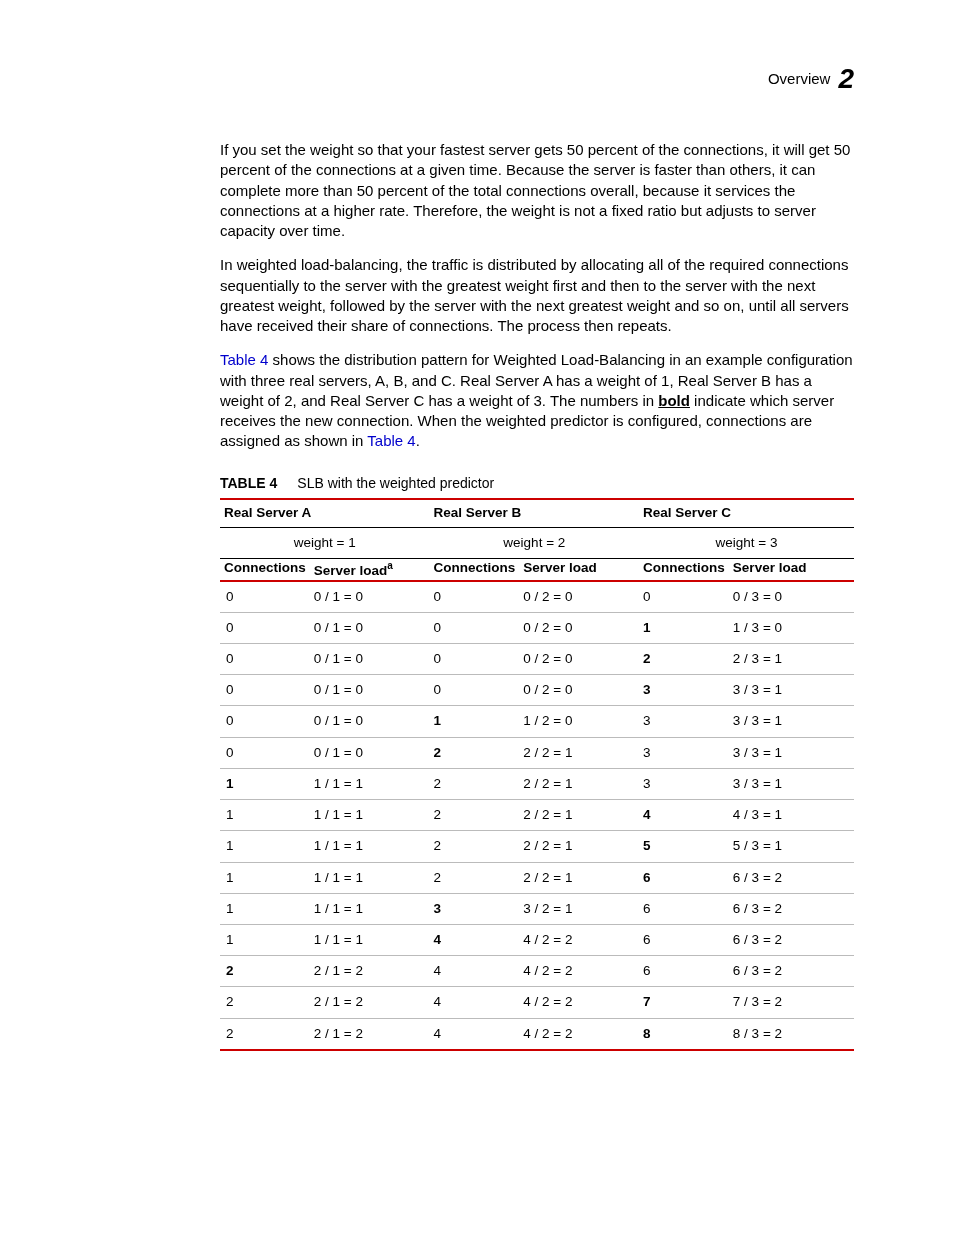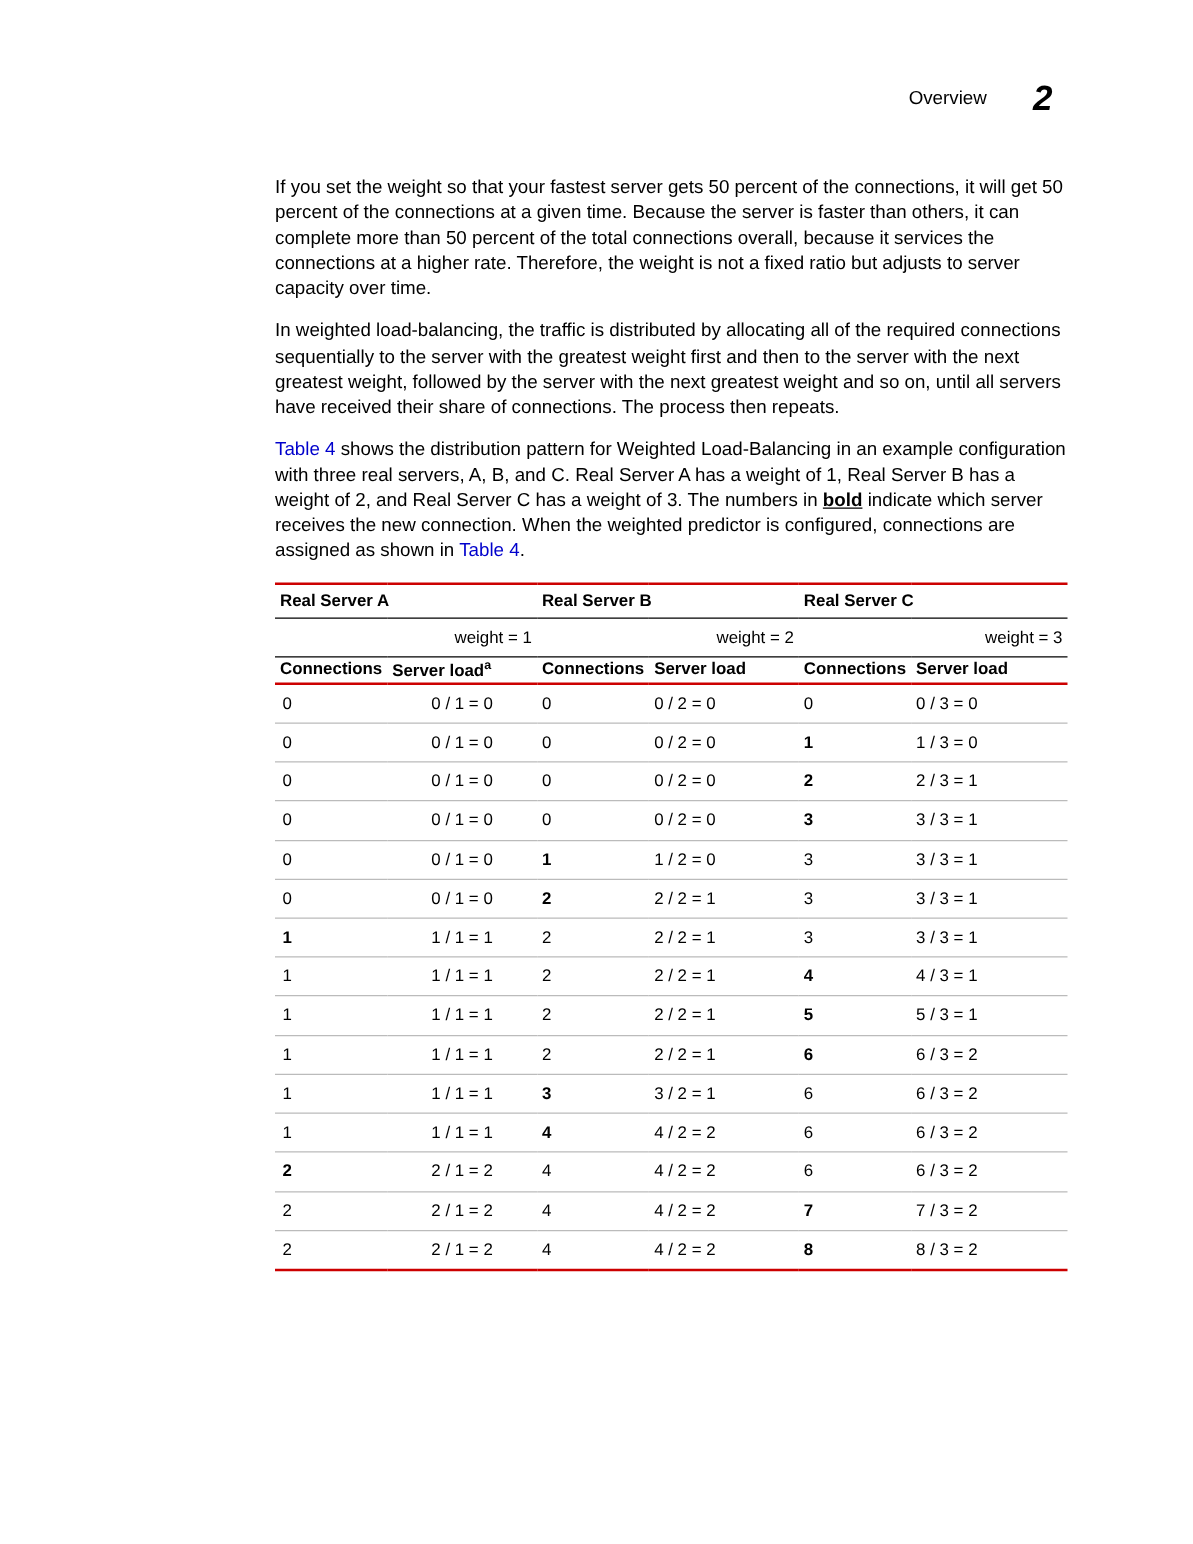--- a/index.html
+++ b/index.html
@@ -14,24 +14,24 @@
   .page {
     width: 954px;
     min-height: 1235px;
     box-sizing: border-box;
     padding: 60px 100px 60px 220px;
     position: relative;
   }
   .header {
     position: absolute;
     top: 60px;
-    right: 112px;
+    right: 100px;
     display: flex;
     align-items: center;
-    gap: 37px;
+    gap: 8px;
   }
   .header-section {
     font-size: 15px;
   }
   .header-num {
     font-size: 28px;
     font-weight: bold;
     font-style: italic;
   }
   .content {
@@ -56,21 +56,21 @@
   }
   thead.grp th {
     border-top: 2px solid #c00;
     border-bottom: 1px solid #000;
     text-align: left;
     font-weight: bold;
     padding: 4px 4px;
   }
   thead.wt th {
     border-bottom: 1px solid #000;
-    text-align: right;
+    text-align: center;
     font-weight: normal;
     padding: 6px 4px;
   }
   thead.cols th {
     border-bottom: 2px solid #c00;
     text-align: left;
     font-weight: bold;
     padding: 0 4px;
     vertical-align: top;
   }
@@ -79,21 +79,21 @@
     border-bottom: 1px solid #bbb;
     padding: 6px 4px;
     text-align: left;
     vertical-align: middle;
   }
   tbody tr:last-child td {
     border-bottom: 2px solid #c00;
   }
   .b { font-weight: bold; }
   td.c1, th.c1 { width: 12%; padding-left: 6px; }
-  td.c2, th.c2 { width: 21%; text-align: center; }
+  td.c2, th.c2 { width: 21%; }
   td.c3, th.c3 { width: 12%; }
   td.c4, th.c4 { width: 21%; }
   td.c5, th.c5 { width: 12%; }
   td.c6, th.c6 { width: 22%; }
 </style>
 </head>
 <body>
 <div class="page">
 
 <div class="header">
@@ -104,20 +104,23 @@
 <div class="content">
 
   <p>If you set the weight so that your fastest server gets 50 percent of the connections, it will get 50 percent of the connections at a given time. Because the server is faster than others, it can complete more than 50 percent of the total connections overall, because it services the connections at a higher rate. Therefore, the weight is not a fixed ratio but adjusts to server capacity over time.</p>
 
   <p>In weighted load-balancing, the traffic is distributed by allocating all of the required connections sequentially to the server with the greatest weight first and then to the server with the next greatest weight, followed by the server with the next greatest weight and so on, until all servers have received their share of connections. The process then repeats.</p>
 
   <p>
     <span class="link">Table 4</span><span> shows the distribution pattern for Weighted Load-Balancing in an example configuration with three real servers, A, B, and C. Real Server A has a weight of 1, Real Server B has a weight of 2, and Real Server C has a weight of 3. The numbers in </span><span class="bold">bold</span><span> indicate which server receives the new connection. When the weighted predictor is configured, connections are assigned as shown in </span><span class="link">Table 4</span><span>.</span>
   </p>
 
+  <div class="tbl-caption">
+    <span class="lbl">TABLE 4</span><span>SLB with the weighted predictor</span>
+  </div>
 
   <table>
     <thead class="grp">
       <tr>
         <th class="c1" colspan="2">Real Server A</th>
         <th class="c3" colspan="2">Real Server B</th>
         <th class="c5" colspan="2">Real Server C</th>
       </tr>
     </thead>
     <thead class="wt">

